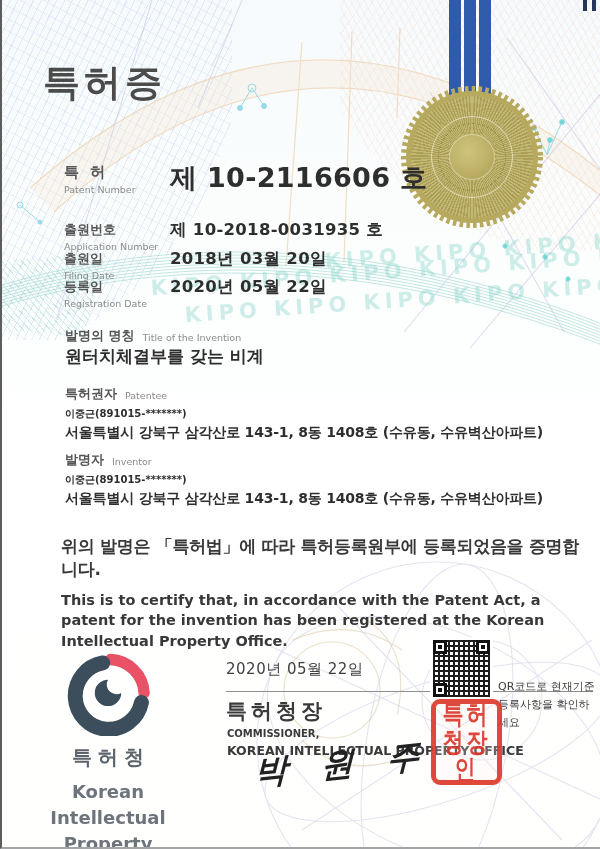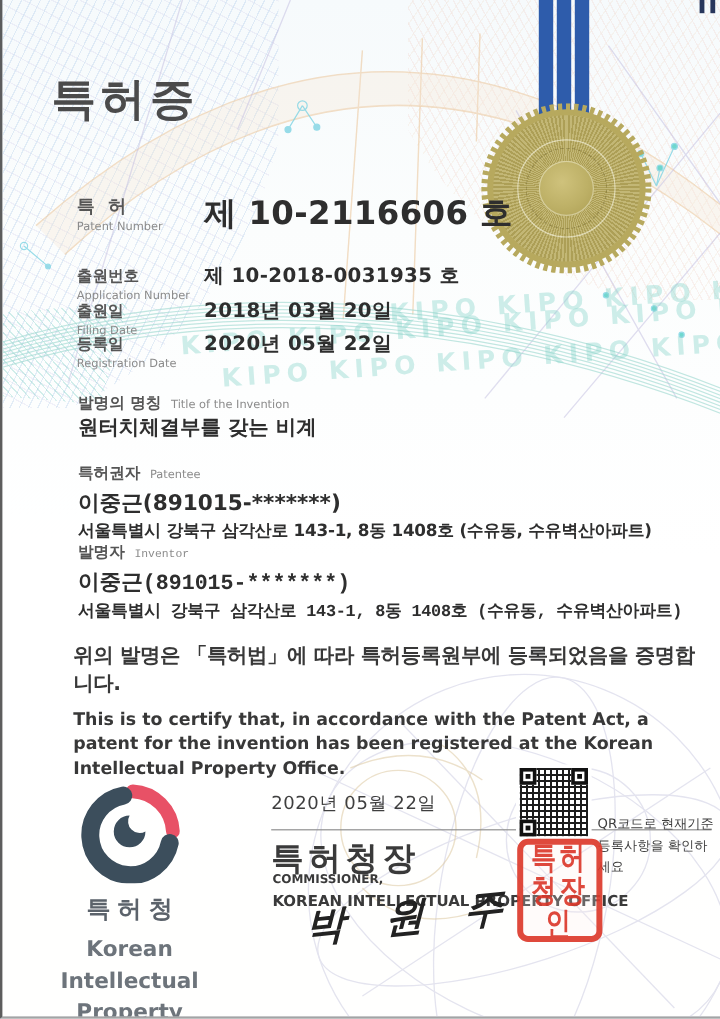--- a/index.html
+++ b/index.html
@@ -58,38 +58,38 @@
   .frow .lab { width:106px; }
   .lab-ko { font-size:13px; font-weight:bold; color:#555; }
   .lab-ko.big { font-size:15px; letter-spacing:3px; }
   .lab-en { font-size:9.5px; color:#8b8b8b; margin-top:2px; }
   .fval { font-size:16.5px; font-weight:bold; color:#2e2e2e; margin-top:-2px; letter-spacing:.3px; }
   .fval.big { font-size:27px; margin-top:-3px; }
   .row-patent { top:163px; } .row-app { top:221px; } .row-filing { top:250px; } .row-reg { top:278px; }
 
   .inline-label { display:flex; align-items:center; gap:8px; }
   .section { position:absolute; left:63px; z-index:2; }
-  .sec-invention { top:327px; } .sec-patentee { top:385px; } .sec-inventor { top:451px;font-family:Liberation Mono, monospace; }
+  .sec-invention { top:327px; } .sec-patentee { top:385px; } .sec-inventor { top:451px; }
   .sec-value { font-size:17px; font-weight:bold; color:#2e2e2e; margin-top:0; }
-  .person-name { font-size:18px; font-weight:bold; color:#2e2e2e; margin-top:4px; }
+  .person-name { font-size:10px; font-weight:bold; color:#2e2e2e; margin-top:4px; }
   .person-addr { font-size:14px; font-weight:bold; color:#2e2e2e; margin-top:3px; letter-spacing:-.2px; }
 
   .statement { position:absolute; left:59px; top:535px; width:530px; z-index:2; color:#383838; }
   .st-ko { font-size:17px; font-weight:bold; letter-spacing:-.3px; }
   .st-en { font-size:14.5px; font-weight:bold; margin-top:9px; line-height:1.4; }
 
   
   .agency { position:absolute; left:40px; top:648px; width:132px; z-index:2; text-align:center;font-weight:bold; }
   .agency svg { display:block; margin:0 auto; }
   .agency-ko { font-size:20px; color:#5c636b; letter-spacing:6px; margin-top:8px; padding-left:6px; }
   .agency-en { font-size:18px; color:#6d747b; line-height:1.45; margin-top:8px; }
 
   .issue-date { position:absolute; left:224px; top:660px; font-size:15px; color:#3f3f3f; z-index:2; letter-spacing:.5px; }
   .rule { position:absolute; left:224px; top:691px; width:367px; height:1px; background:#8f8f8f; z-index:2; }
-  .comm-ko { position:absolute; left:224px; top:697px; font-size:27px; font-weight:bold; color:#3a3a3a; letter-spacing:4px; z-index:2; }
+  .comm-ko { position:absolute; left:224px; top:697px; font-size:21px; font-weight:bold; color:#3a3a3a; letter-spacing:4px; z-index:2; }
   .comm-en1 { position:absolute; left:225px; top:728px; font-size:10px; font-weight:bold; color:#3a3a3a; z-index:2; }
   .comm-en2 { position:absolute; left:225px; top:743px; font-size:12.5px; font-weight:bold; color:#3a3a3a; z-index:2; }
   .signature { position:absolute; left:252px; top:742px; z-index:3; font-size:33px; font-weight:bold; font-style:italic;
     color:#222; letter-spacing:7px; word-spacing:8px; transform:rotate(-6deg) skewX(-7deg); }
 
   .qr { position:absolute; left:431px; top:640px; width:57px; height:57px; z-index:2; background:
     repeating-linear-gradient(0deg,#1c1c1c 0 2px,transparent 2px 5px),
     repeating-linear-gradient(90deg,#1c1c1c 0 2px,rgba(255,255,255,.85) 2px 5px); outline:3px solid #fff; }
   .qr .finder { position:absolute; width:14px; height:14px; border:3px solid #111; background:#fff; }
   .qr .finder i { position:absolute; inset:2px; background:#111; display:block; }

